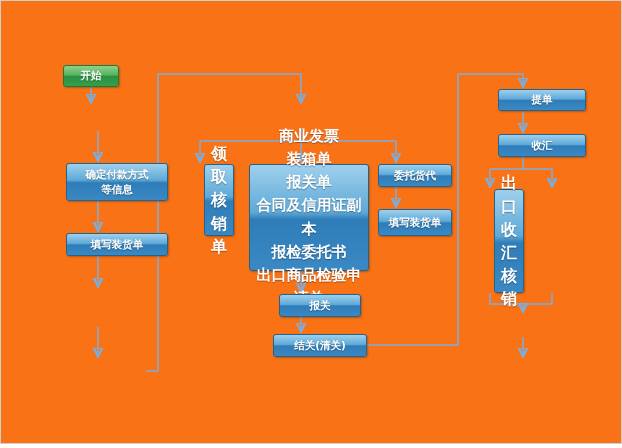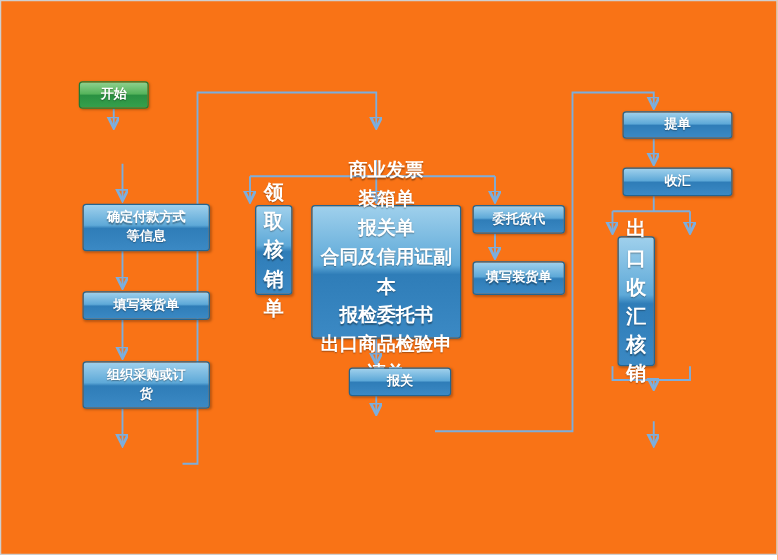--- a/index.html
+++ b/index.html
@@ -75,35 +75,34 @@
     <path d="M551,168 L551,184" marker-end="url(#arr)"></path>
     <path d="M489,292 L489,303 L551,303 L551,292"></path>
     <path d="M522,303 L522,309" marker-end="url(#arr)"></path>
     <path d="M522,336 L522,354" marker-end="url(#arr)"></path>
   </svg>
 
   <div class="node green" style="left:62px;top:64px;width:56px;height:22px">开始</div>
   <div class="node blue" style="left:46px;top:162px;width:102px;height:38px">确定付款方式
 等信息</div>
   <div class="node blue" style="left:46px;top:232px;width:102px;height:23px">填写装货单</div>
-  <div class="node blue" style="left:46px;top:288px;width:102px;height:38px">组织采购或订
-货</div>
 
   <div class="node blue small" style="left:184px;top:163px;width:30px;height:72px">领取
 核销
 单</div>
   <div class="node blue docbox" style="left:229px;top:163px;width:120px;height:107px">商业发票
 装箱单
 报关单
 合同及信用证副本
 报检委托书
 出口商品检验申请单</div>
   <div class="node blue" style="left:358px;top:163px;width:74px;height:23px">委托货代</div>
   <div class="node blue" style="left:259px;top:293px;width:82px;height:23px">报关</div>
   <div class="node blue" style="left:358px;top:208px;width:74px;height:27px">填写装货单</div>
+  <div class="node blue" style="left:253px;top:333px;width:94px;height:23px">结关(清关)</div>
 
   <div class="node blue" style="left:478px;top:88px;width:88px;height:22px">提单</div>
   <div class="node blue" style="left:478px;top:133px;width:88px;height:23px">收汇</div>
   <div class="node blue small" style="left:474px;top:188px;width:30px;height:104px">出口
 收汇
 核销</div>
 
 </div>
 
 </body></html>

